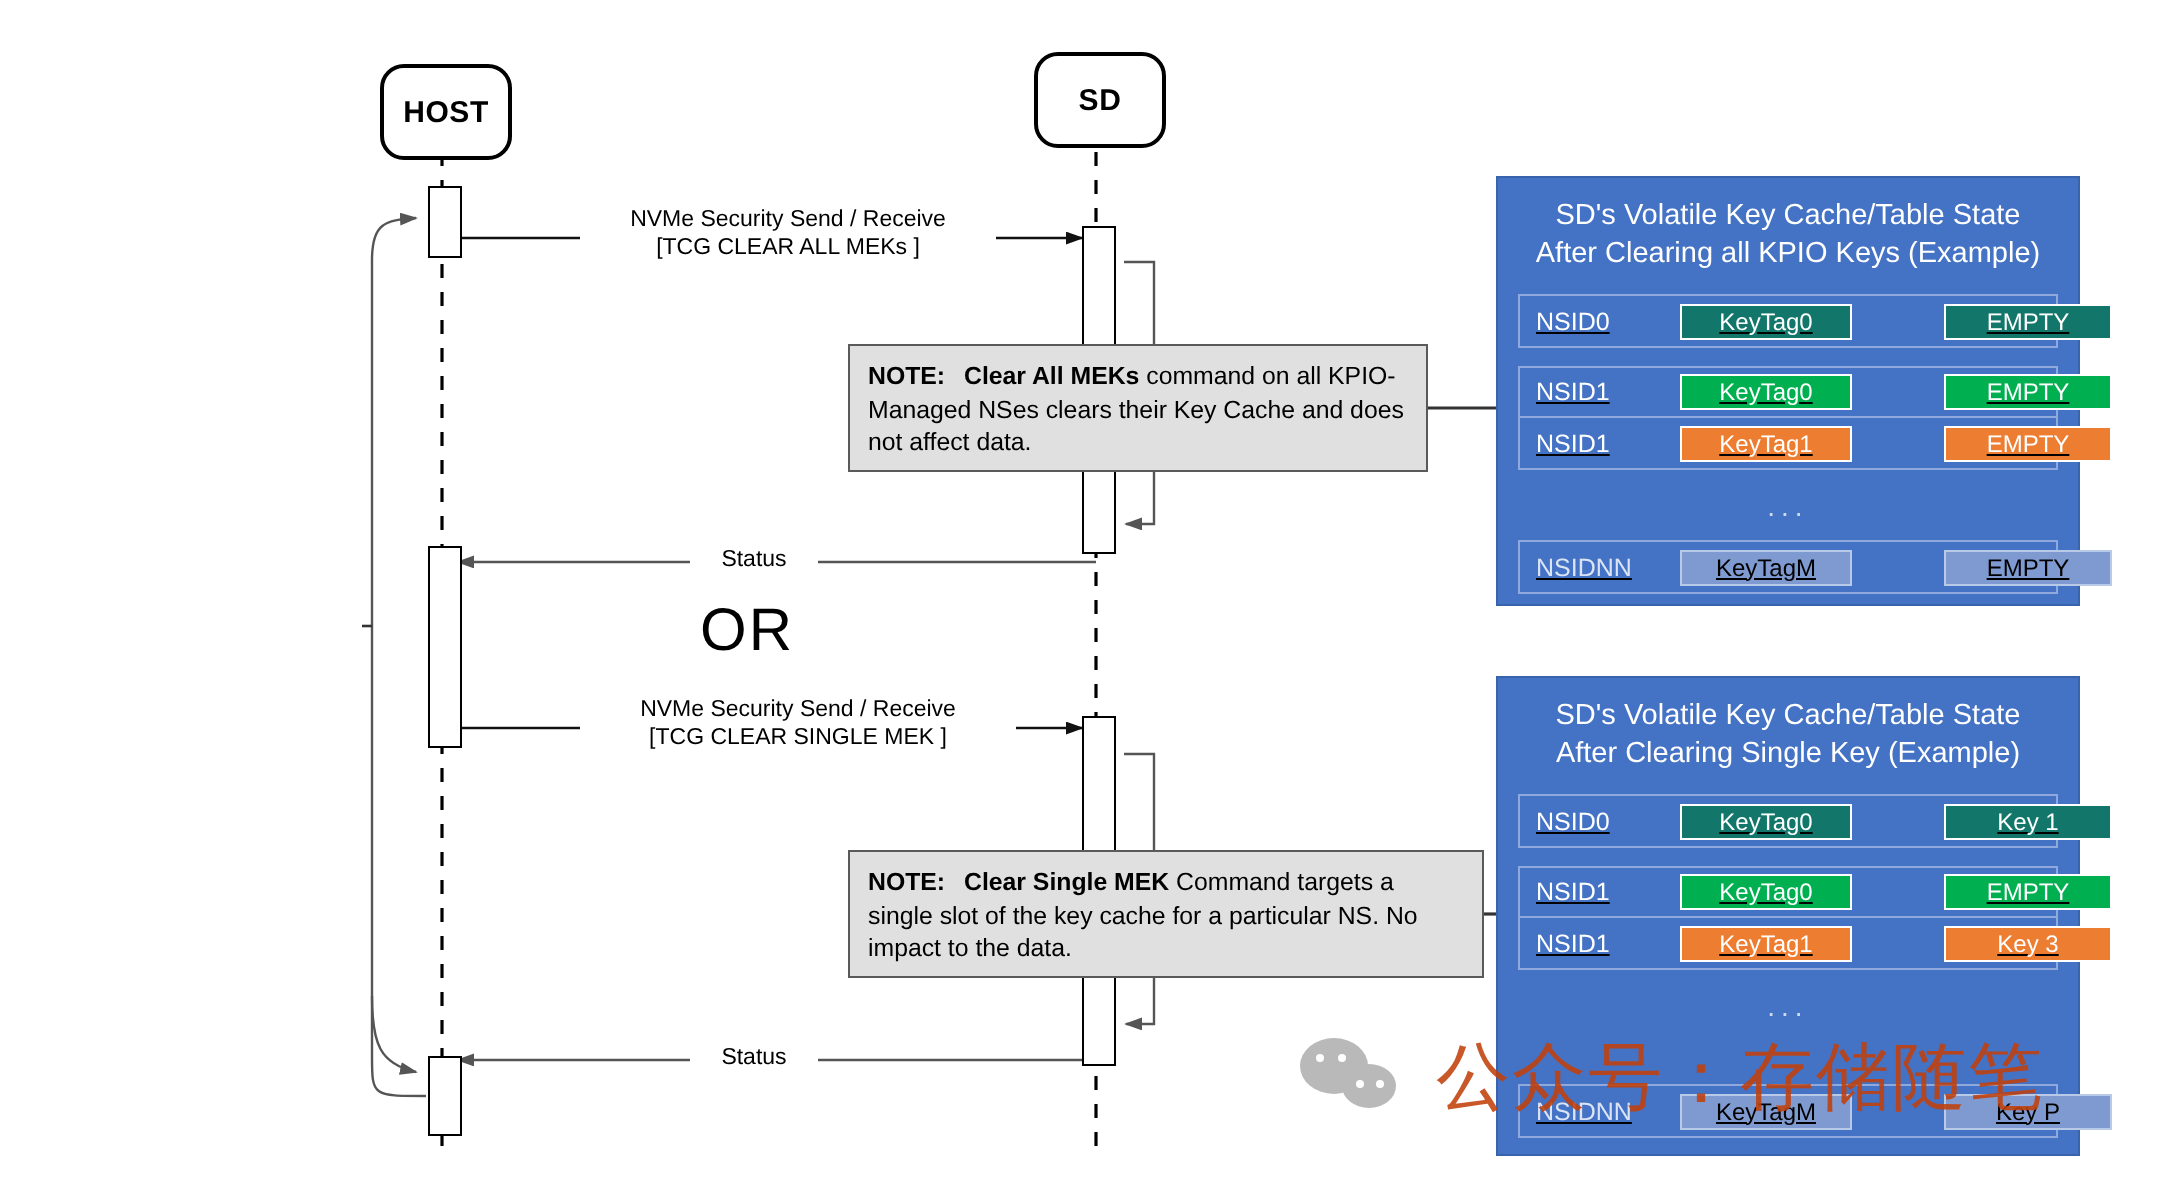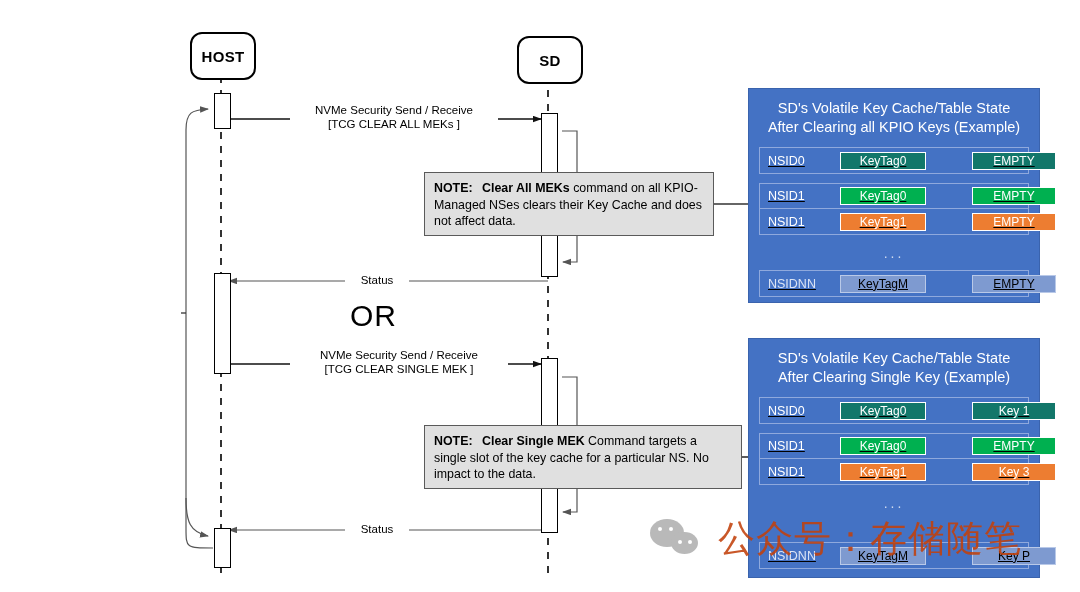--- a/index.html
+++ b/index.html
@@ -11,21 +11,21 @@
   .stage{position:absolute;inset:0;}
   svg.wire{position:absolute;left:0;top:0;width:1080px;height:592px;overflow:visible;}
 
   
   .head{
     position:absolute;background:#fff;border:2.5px solid #000;border-radius:12px;
     display:flex;align-items:center;justify-content:center;
     font-weight:bold;font-size:15px;letter-spacing:.3px;
   }
   #head-host{left:190px;top:32px;width:62px;height:44px;}
-  #head-sd{left:517px;top:36px;width:62px;height:44px;}
+  #head-sd{left:517px;top:26px;width:62px;height:44px;}
 
   
   .act{position:absolute;background:#fff;border:1.3px solid #000;}
 
   
   .msglabel{
     position:absolute;font-size:11.5px;line-height:14px;text-align:center;
     background:#fff;padding:0 4px;white-space:nowrap;
   }
   .orlabel{

